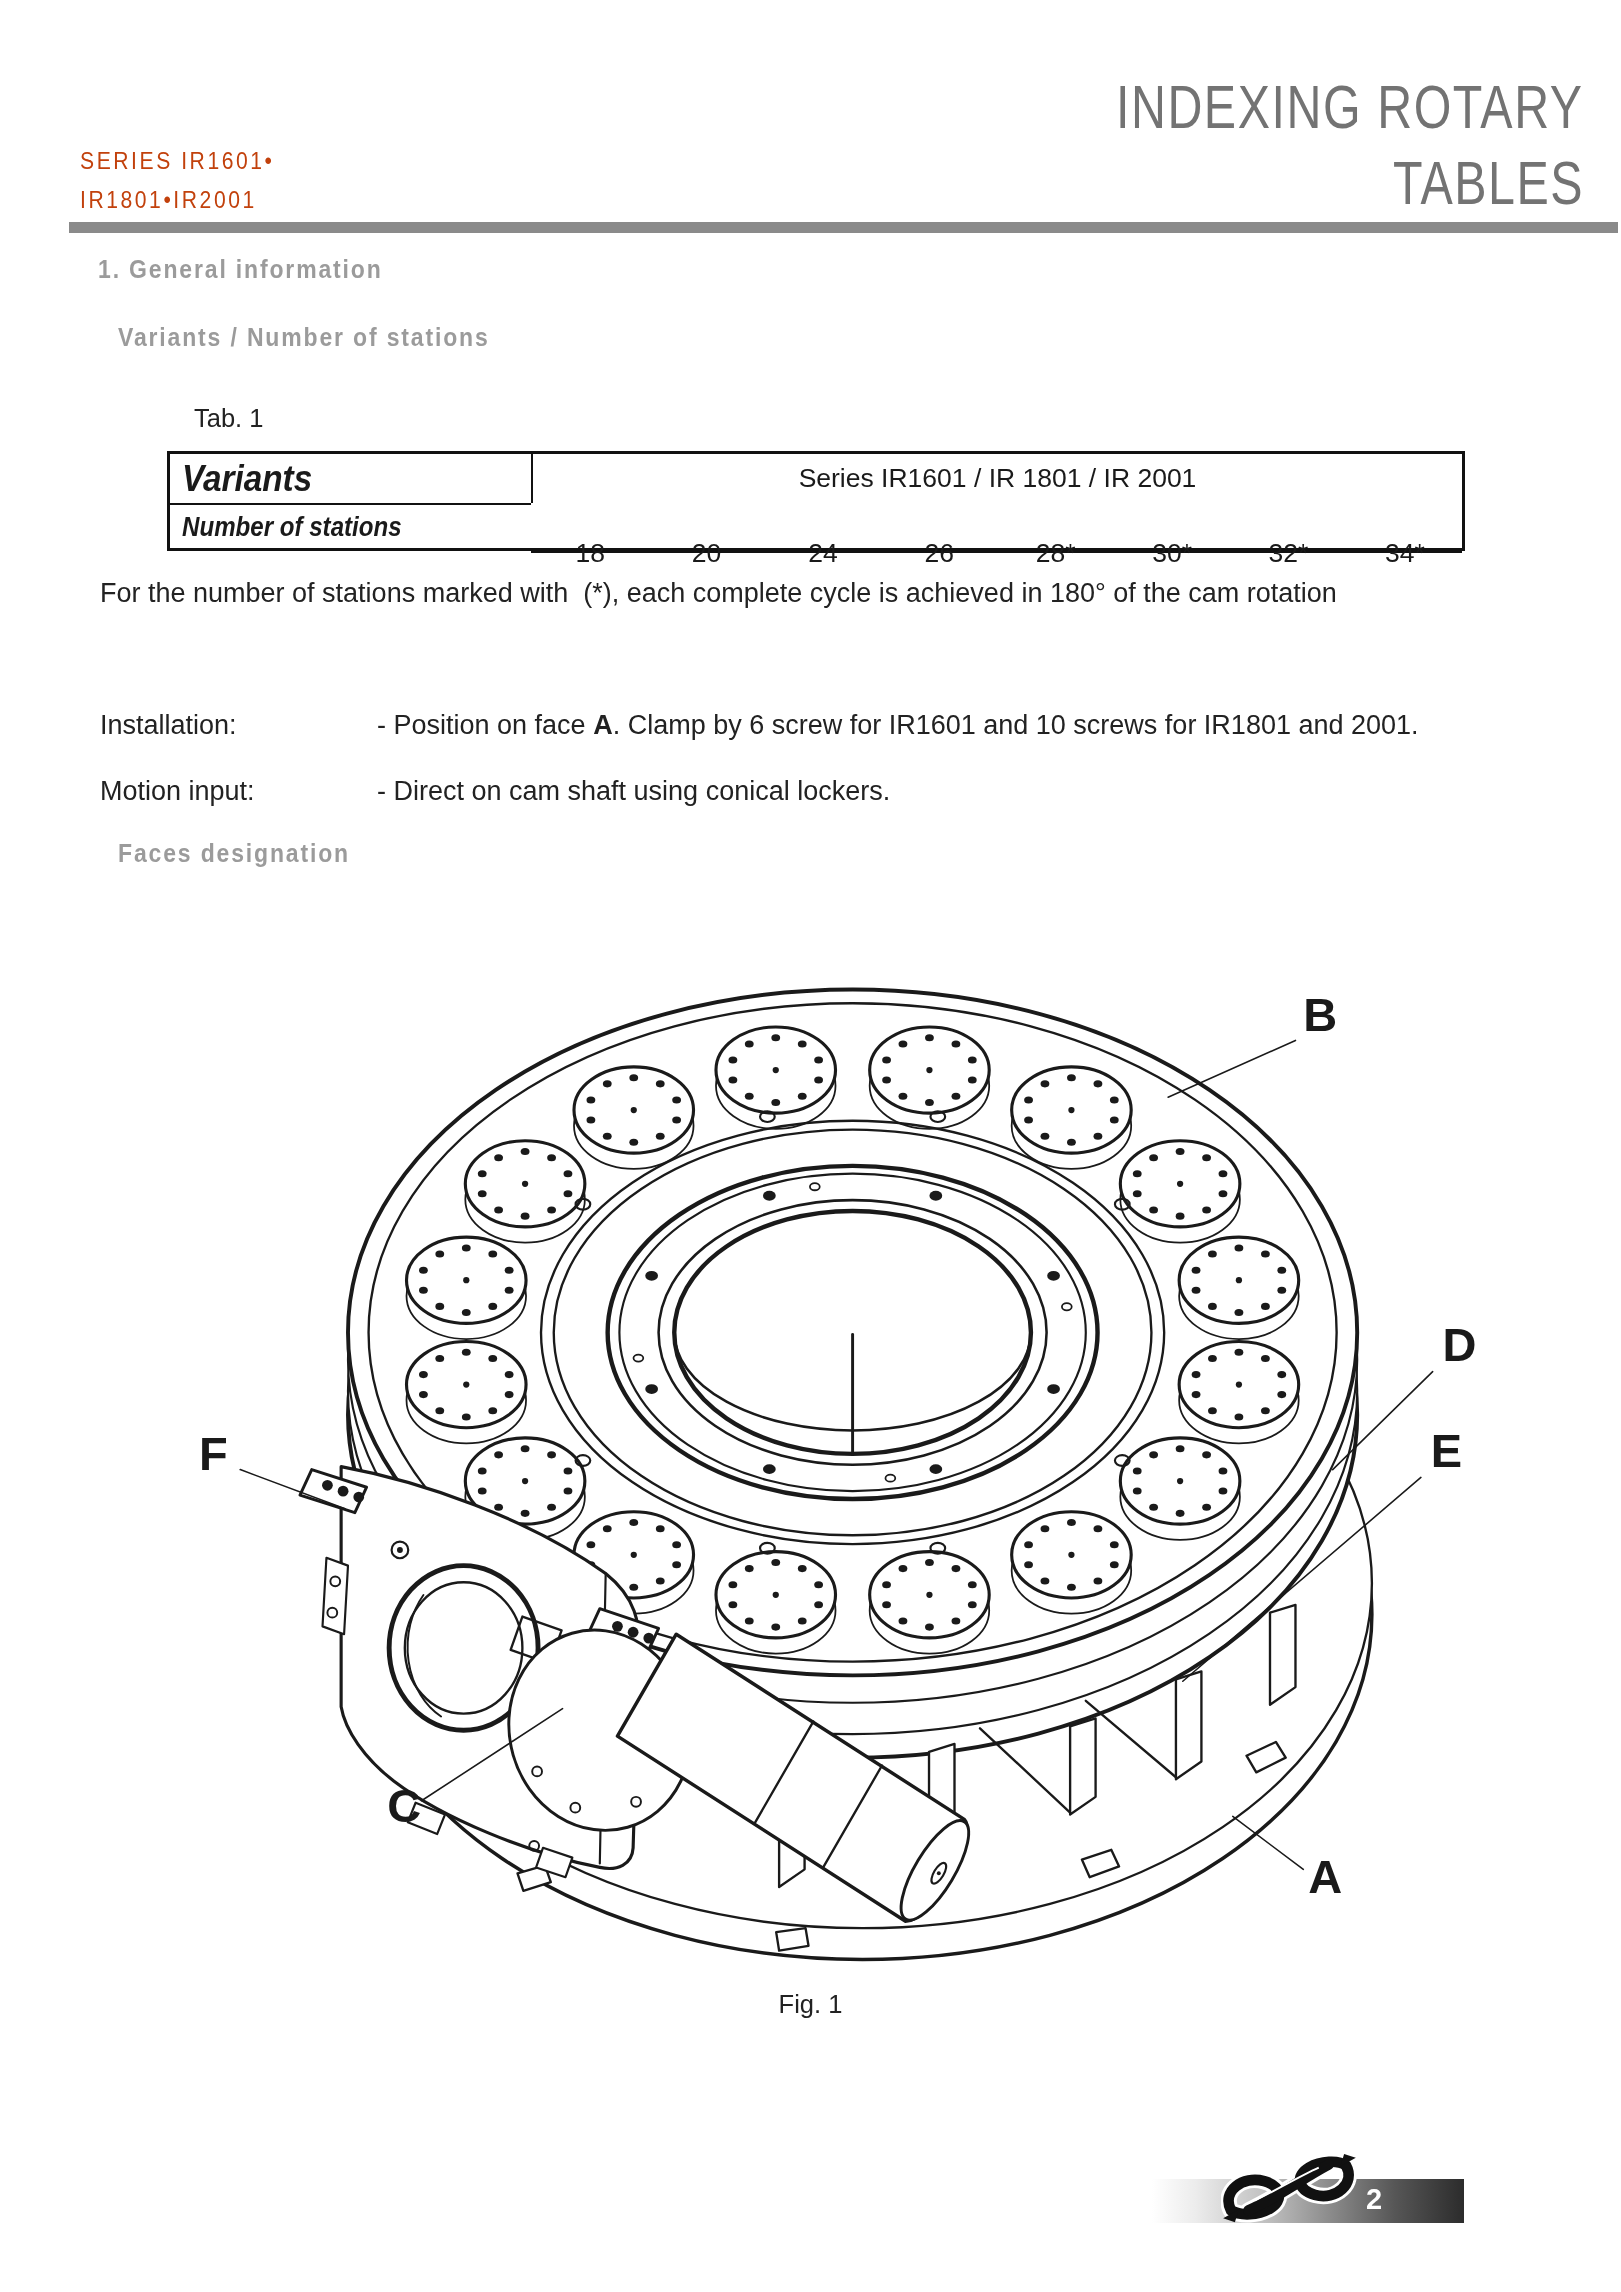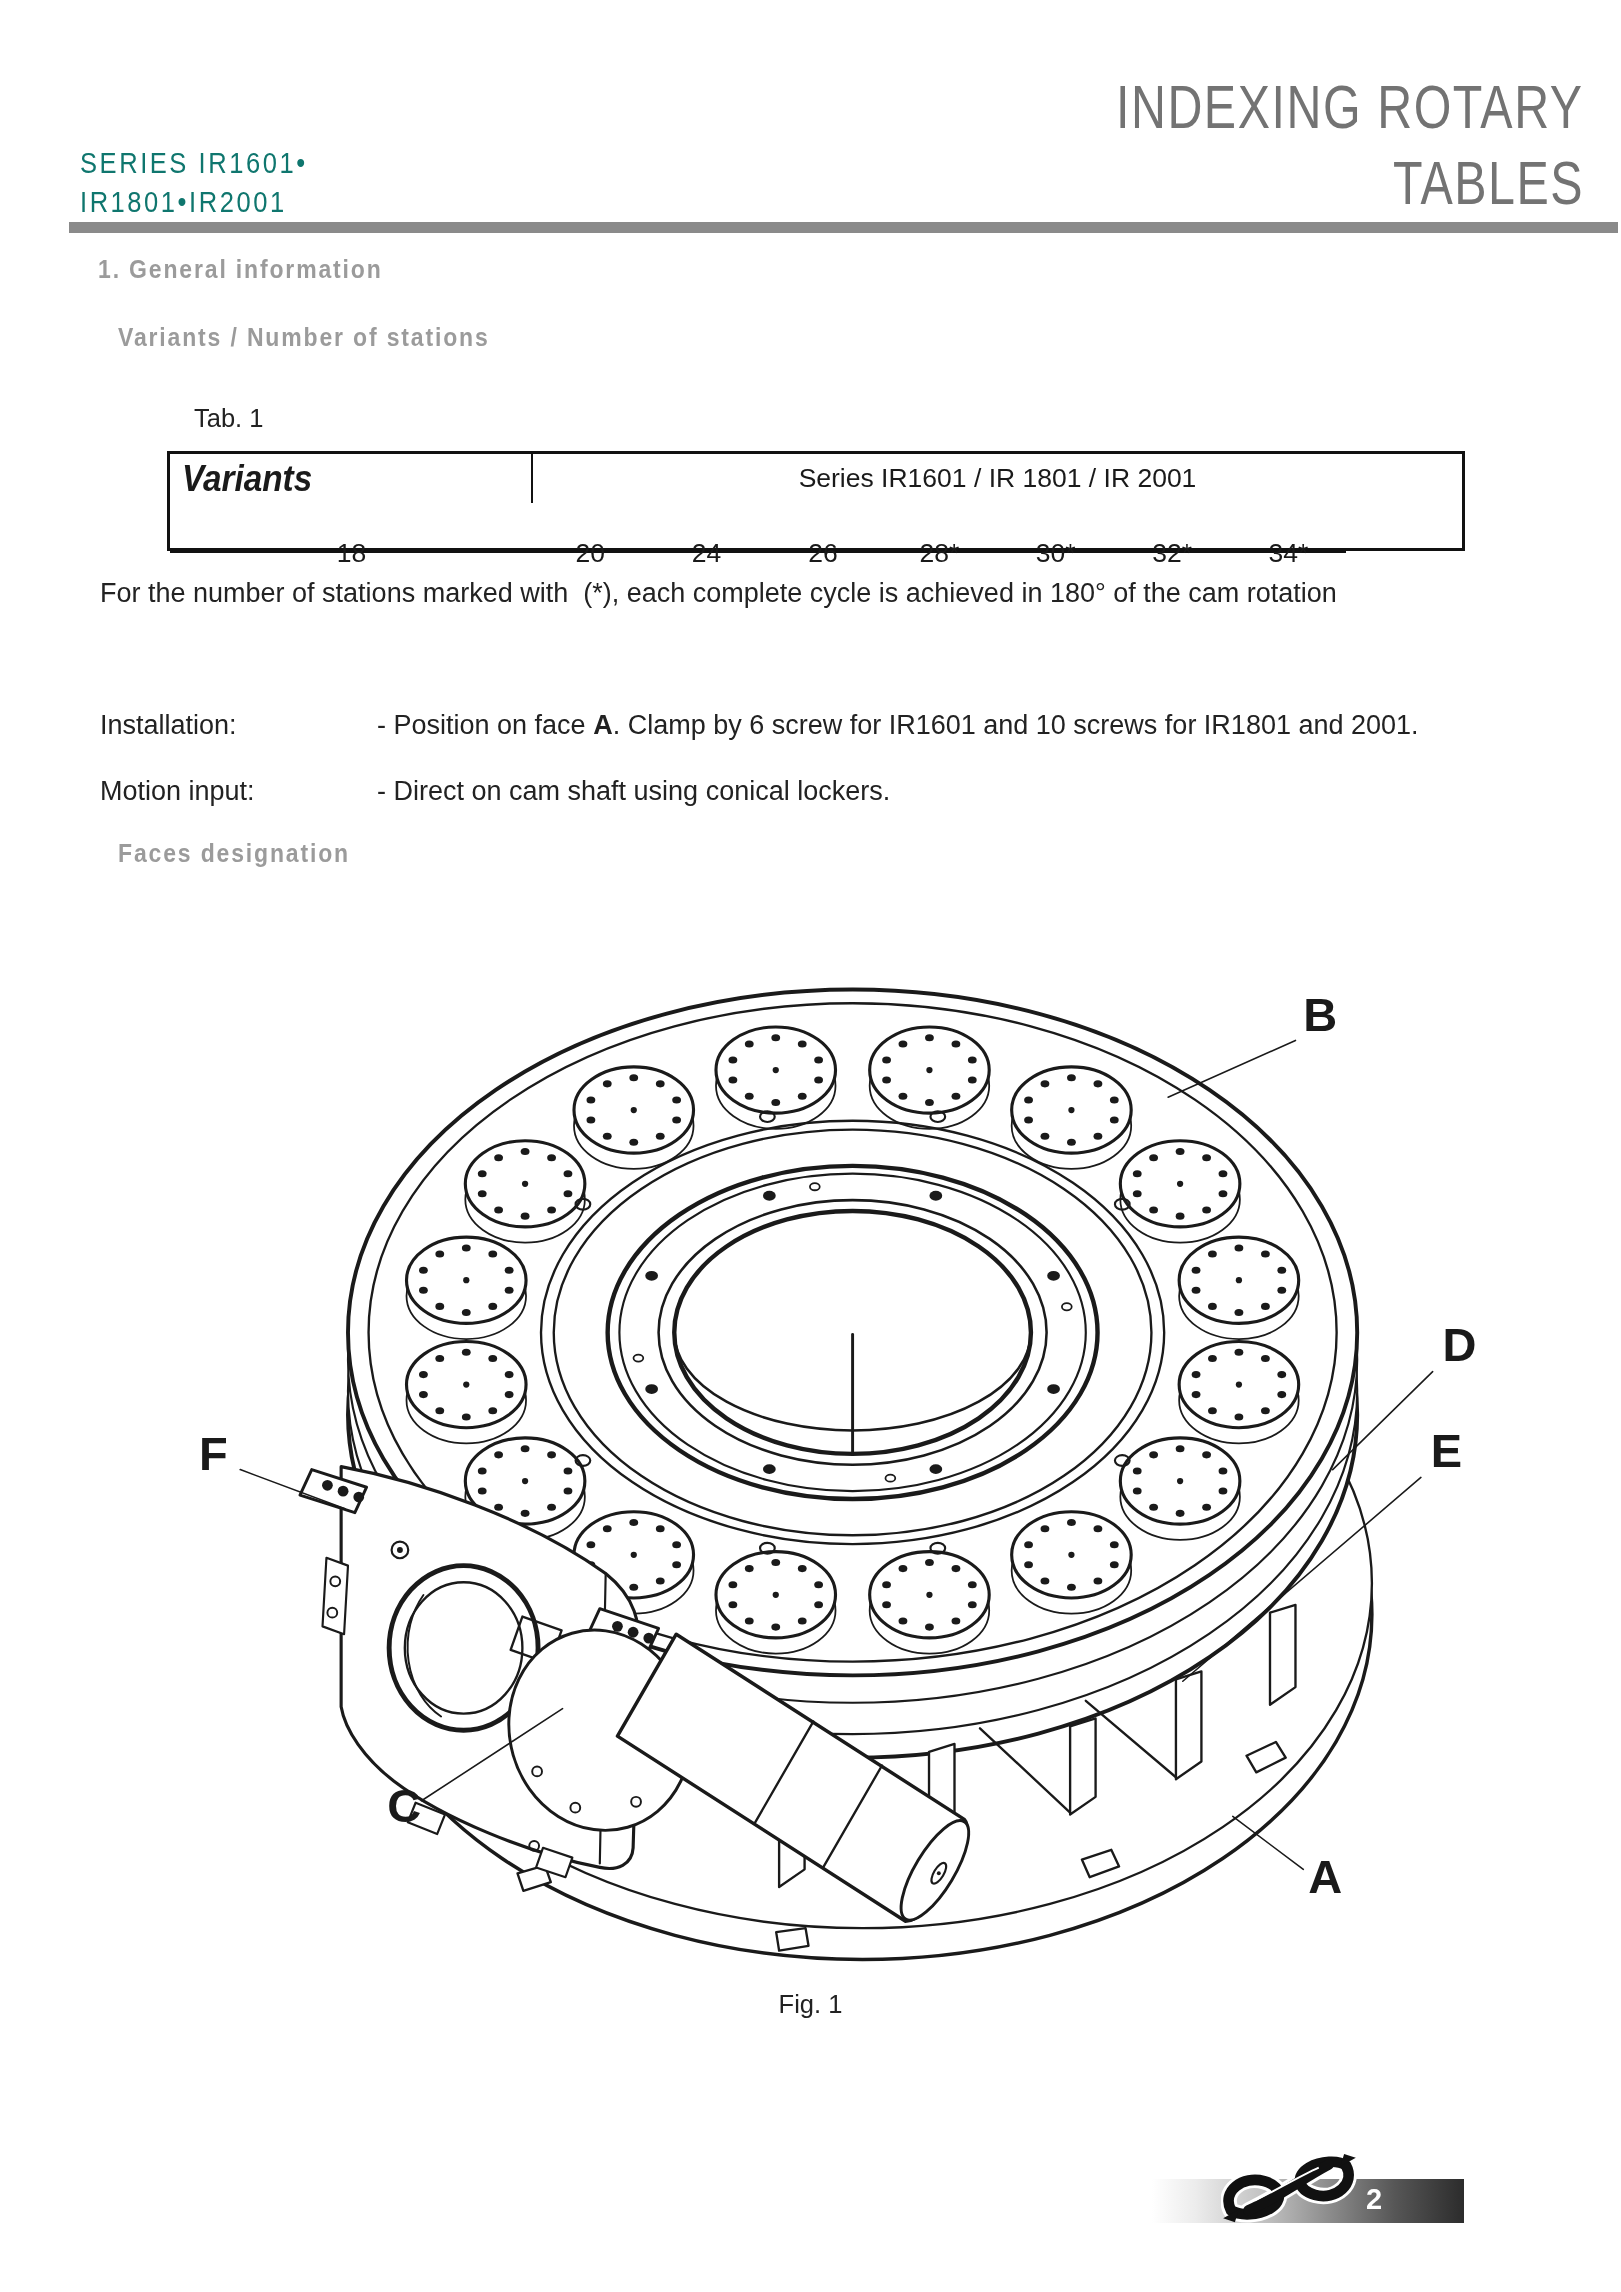--- a/index.html
+++ b/index.html
@@ -3,21 +3,21 @@
 <meta charset="utf-8">
 <style>
   html,body{margin:0;padding:0;background:#e8e8e8;}
   .page{position:relative;width:1621px;height:2293px;background:#ffffff;margin:0 auto;
         font-family:"Liberation Sans", sans-serif;color:#1a1a1a;overflow:hidden;}
   .abs{position:absolute;}
   .condense{display:inline-block;transform:scaleX(var(--sx,0.85));transform-origin:left center;white-space:nowrap;}
   .condense-r{display:inline-block;transform:scaleX(var(--sx,0.78));transform-origin:right center;white-space:nowrap;}
 
   
-  .series{left:80px;font-size:29px;letter-spacing:2.9px;color:#0f766e;font-weight:500;}
+  .series{left:80px;font-size:24px;letter-spacing:2.9px;color:#c2410c;font-weight:500;}
   .series.l1{top:147px;} .series.l2{top:186px;}
   .title{right:37px;font-size:62px;letter-spacing:2px;color:#737373;text-align:right;}
   .title.l1{top:71px;} .title.l2{top:147px;}
   .rule{left:69px;top:222px;width:1549px;height:10.8px;background:#8a8a8a;}
 
   
   .ghead{color:#9b9b9b;font-weight:bold;font-size:25px;letter-spacing:2px;}
   .h-general{left:98px;top:255px;}
   .h-variants{left:118px;top:323px;}
   .h-faces{left:118px;top:839px;}
@@ -69,20 +69,23 @@
 
   <div class="abs ghead h-general"><span class="condense" style="--sx:0.92">1. General information</span></div>
   <div class="abs ghead h-variants"><span class="condense" style="--sx:0.92">Variants / Number of stations</span></div>
 
   <div class="abs tabcap">Tab. 1</div>
   <div class="abs vtable">
     <div class="cell lbl variants-lbl">
         <span class="condense" style="--sx:0.9">Variants</span>
       </div>
     <div class="cell span8">Series IR1601 / IR 1801 / IR 2001</div>
+    <div class="cell lbl stations-lbl r2">
+        <span class="condense" style="--sx:0.88">Number of stations</span>
+      </div>
     <div class="cell num first r2">18</div>
     <div class="cell num r2">20</div>
     <div class="cell num r2">24</div>
     <div class="cell num r2">26</div>
     <div class="cell num r2">28*</div>
     <div class="cell num r2">30*</div>
     <div class="cell num r2">32*</div>
     <div class="cell num r2">34*</div>
   </div>
 

